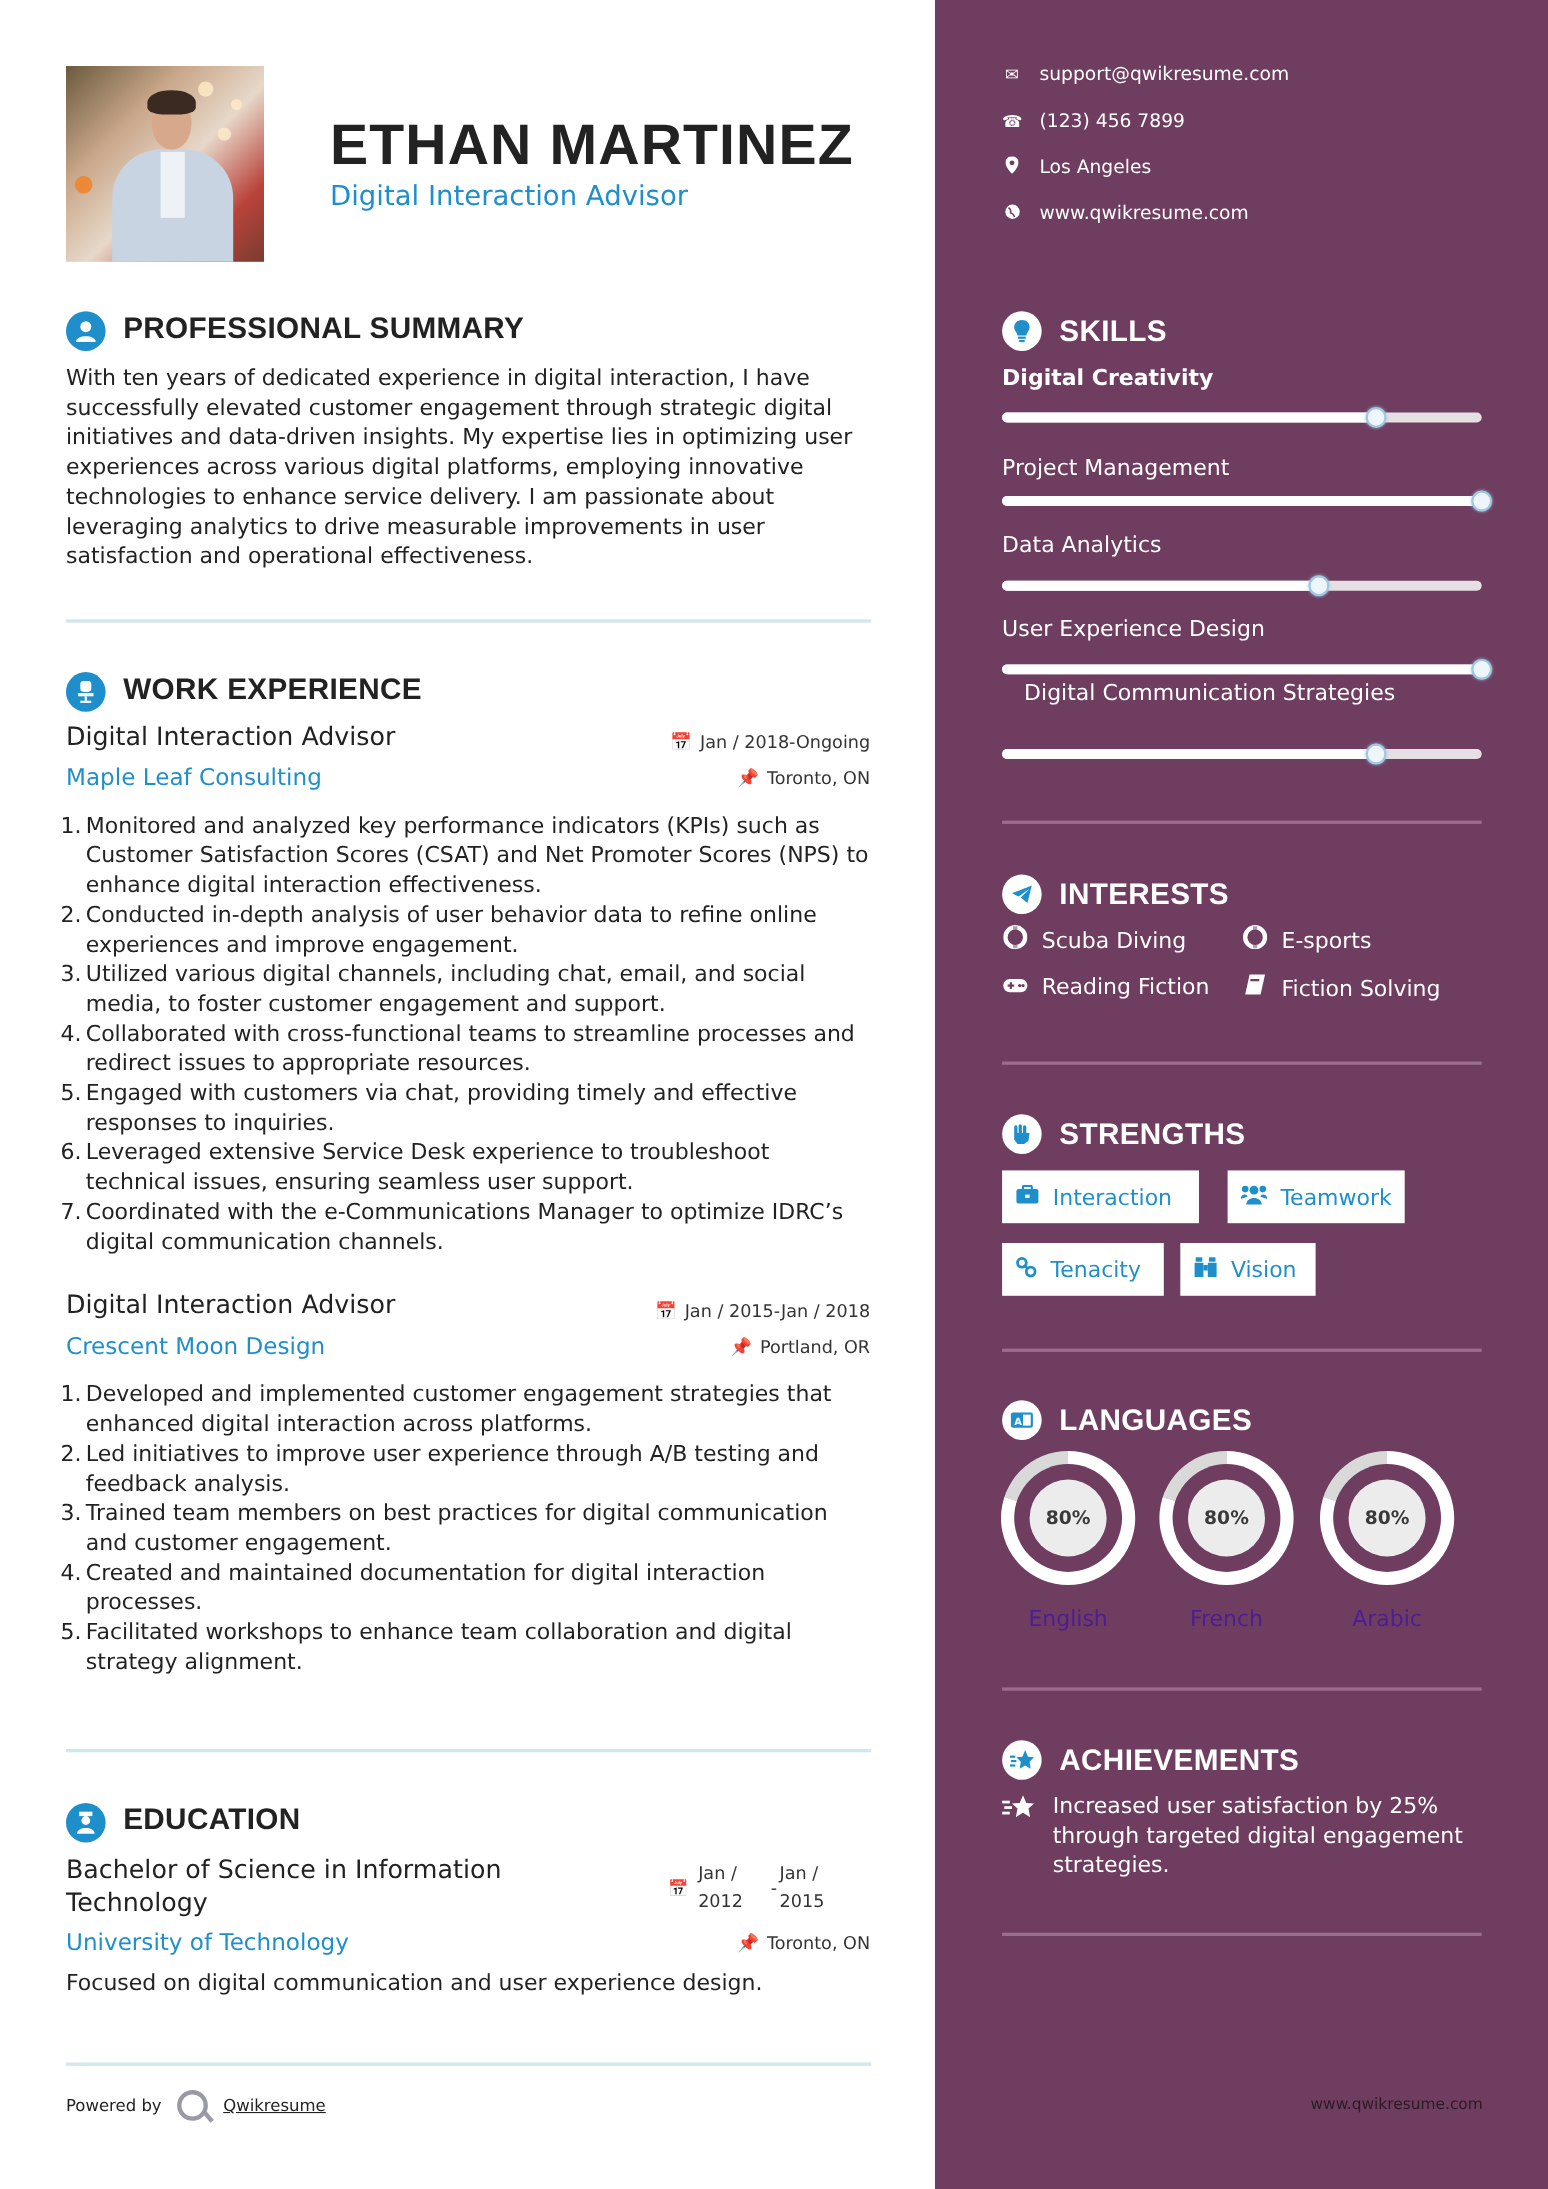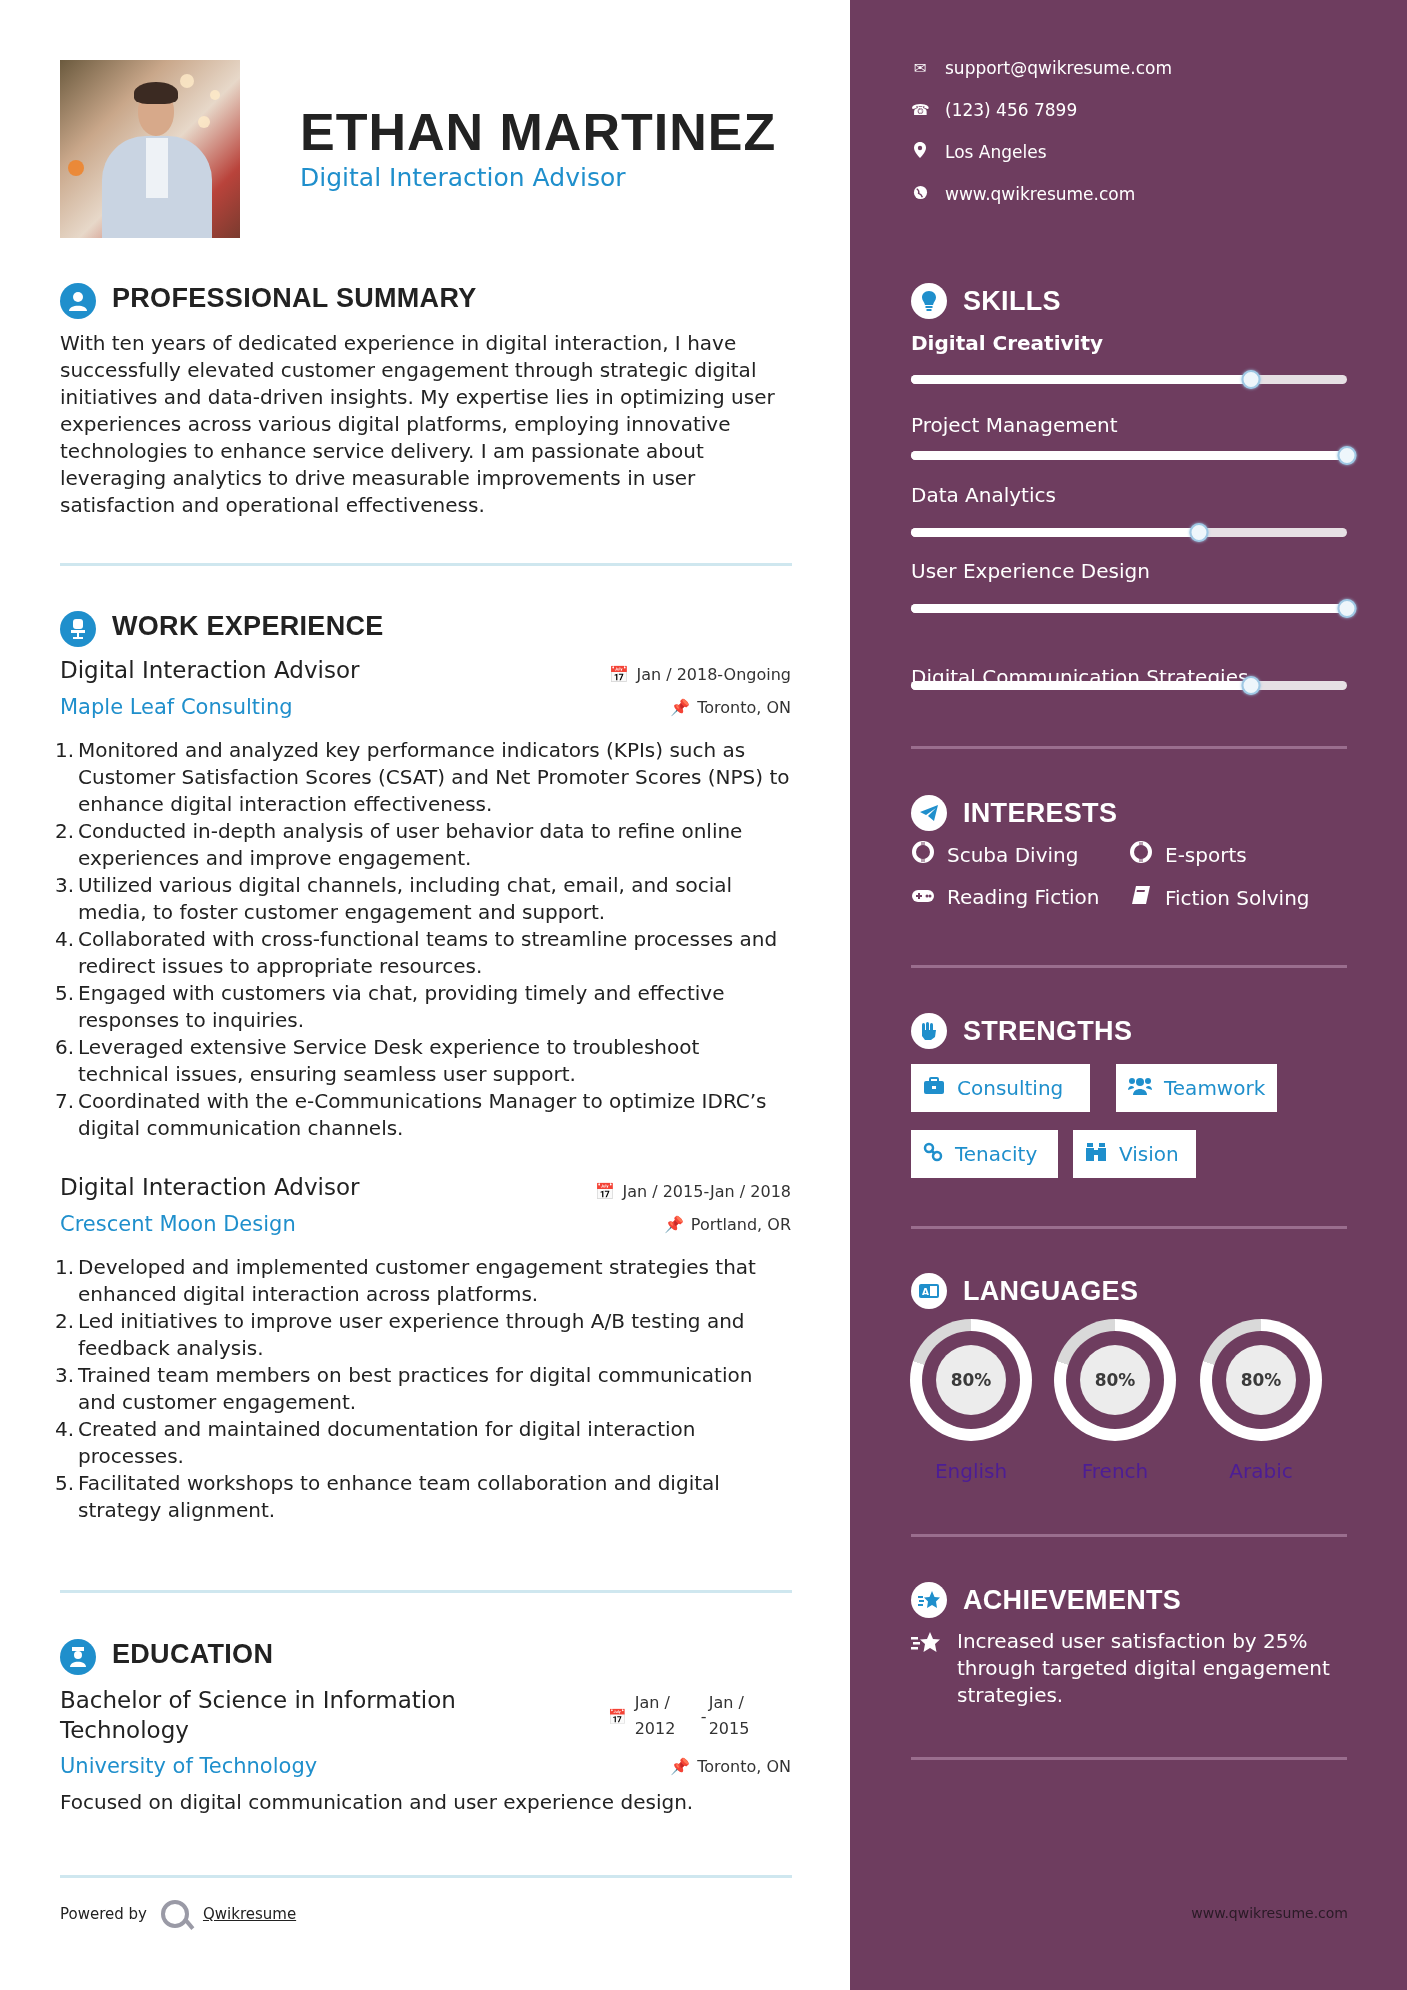--- a/index.html
+++ b/index.html
@@ -293,21 +293,21 @@
   <div class="skill-fill" style="width: 66%;"></div>
   <div class="skill-knob" style="left: 66%;"></div>
 </div>
 
 <div class="skill-label" style="top:559px;">User Experience Design</div>
 <div class="skill-track" style="top:604px;">
   <div class="skill-fill" style="width: 100%;"></div>
   <div class="skill-knob" style="left: 100%;"></div>
 </div>
 
-<div class="skill-label" style="top:665px;">Digital Communication Strategies</div>
+<div class="skill-label" style="top:617px;margin-left:20px;">Digital Communication Strategies</div>
 <div class="skill-track" style="top:681px;">
   <div class="skill-fill" style="width: 78%;"></div>
   <div class="skill-knob" style="left: 78%;"></div>
 </div>
 
 <div class="sb-divider" style="top:746px;"></div>
 
 <div class="sb-head" style="top:795px;">
   <div class="sb-icon">
     <svg width="20" height="18" viewBox="0 0 20 18">
@@ -372,21 +372,21 @@
   <div class="sb-title">STRENGTHS</div>
 </div>
 <div class="badge" style="left:911px; top:1064px; width:179px;">
   <span class="ico">
     <svg width="22" height="18" viewBox="0 0 22 18">
         <rect x="7" y="1" width="8" height="4" rx="1" stroke="#1f8fcc" stroke-width="2" fill="none"></rect>
         <rect x="1" y="4" width="20" height="13" rx="2" fill="#1f8fcc"></rect>
         <rect x="9" y="9" width="4" height="3" fill="#fff"></rect>
       </svg>
   </span>
-  <span>Consulting</span>
+  <span>Interaction</span>
 </div>
 <div class="badge" style="left:1116px; top:1064px; width:161px;">
   <span class="ico">
     <svg width="24" height="20" viewBox="0 0 24 20">
         <circle cx="12" cy="6" r="4" fill="#1f8fcc"></circle>
         <circle cx="4" cy="5" r="3" fill="#1f8fcc"></circle>
         <circle cx="20" cy="5" r="3" fill="#1f8fcc"></circle>
         <path d="M5 19 C5 11 19 11 19 19 Z" fill="#1f8fcc"></path>
         <path d="M0 14 C0 9 6 9 6 12 Z" fill="#1f8fcc"></path>
         <path d="M24 14 C24 9 18 9 18 12 Z" fill="#1f8fcc"></path>

